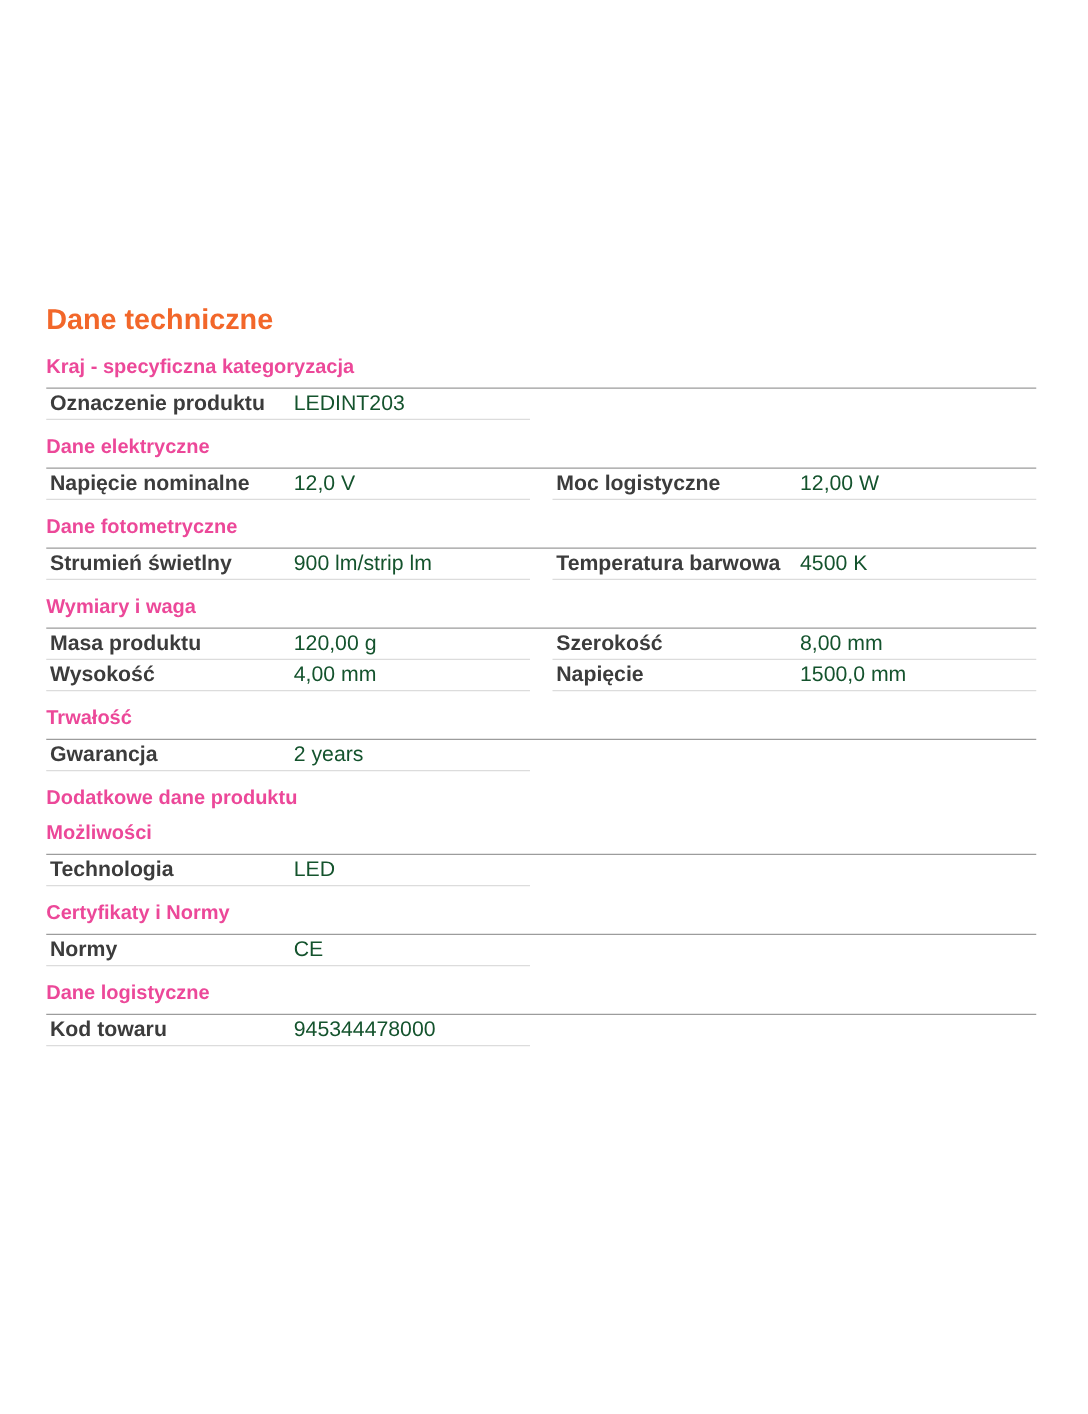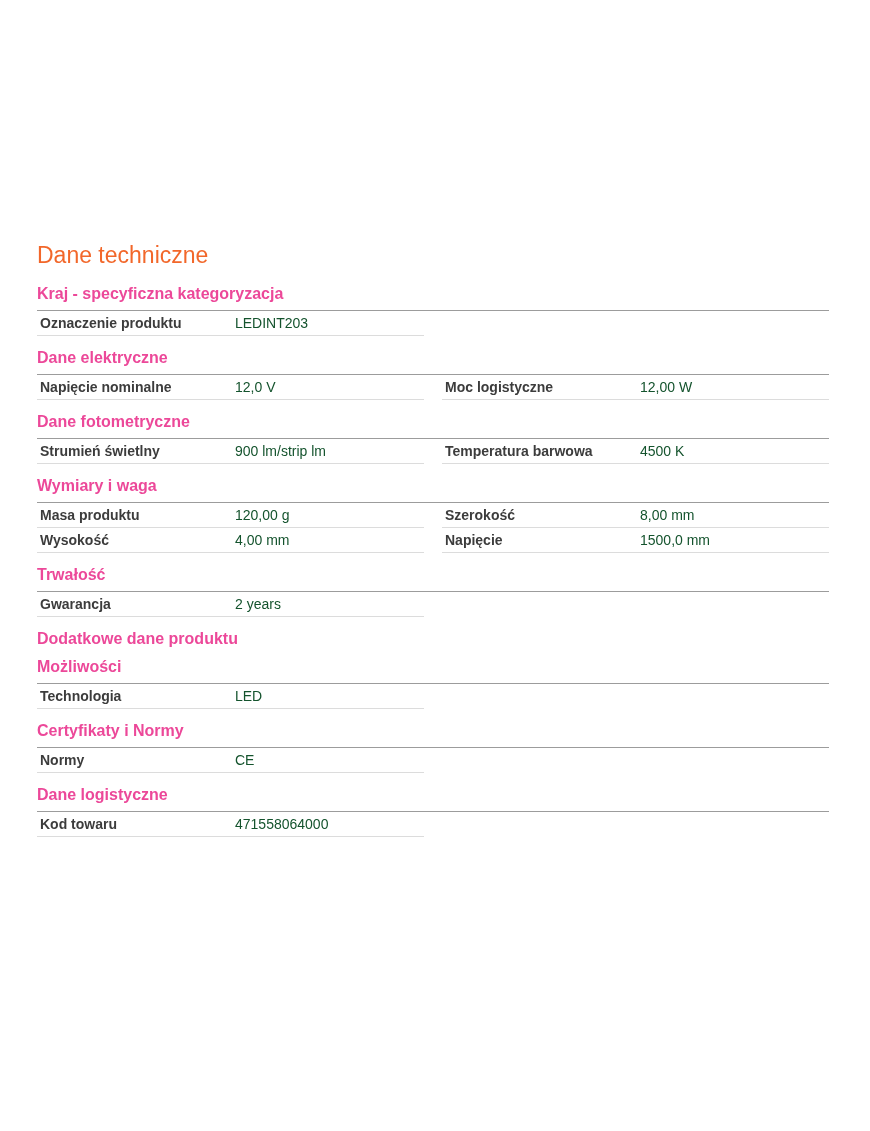--- a/index.html
+++ b/index.html
@@ -19,21 +19,21 @@
     left: 37px;
     top: 0;
     width: 792px;
     padding-top: 243px;
     box-sizing: content-box;
   }
   h1.page-title {
     margin: 0 0 21px 0;
     font-size: 23px;
     line-height: 24px;
-    font-weight: 400;
+    font-weight: 700;
     color: #f2672a;
   }
   .section {
     margin: 0 0 16px 0;
   }
   .section-title {
     margin: 0 0 10px 0;
     font-size: 16px;
     line-height: 12px;
     font-weight: 700;
@@ -43,21 +43,21 @@
     display: grid;
     grid-template-columns: 1fr 1fr;
     column-gap: 18px;
     border-top: 1px solid #9c9c9c;
   }
   .row {
     display: flex;
     align-items: flex-start;
     padding: 6px 0 6px 3px;
     border-bottom: 1px solid #dcdcdc;
-    font-size: 14px;
+    font-size: 17px;
     line-height: 12px;
   }
   .row .lbl {
     flex: 0 0 195px;
     font-weight: 700;
     color: #3c3c3c;
   }
   .row .val {
     flex: 1 1 auto;
     font-weight: 400;
@@ -163,18 +163,18 @@
         <span class="val">CE</span>
       </div>
     </div>
   </div>
 
   <div class="section">
     <h2 class="section-title">Dane logistyczne</h2>
     <div class="rows-grid">
       <div class="row">
         <span class="lbl">Kod towaru</span>
-        <span class="val">471558064000</span>
+        <span class="val">945344478000</span>
       </div>
     </div>
   </div>
 
 </div>
 
 </body></html>

